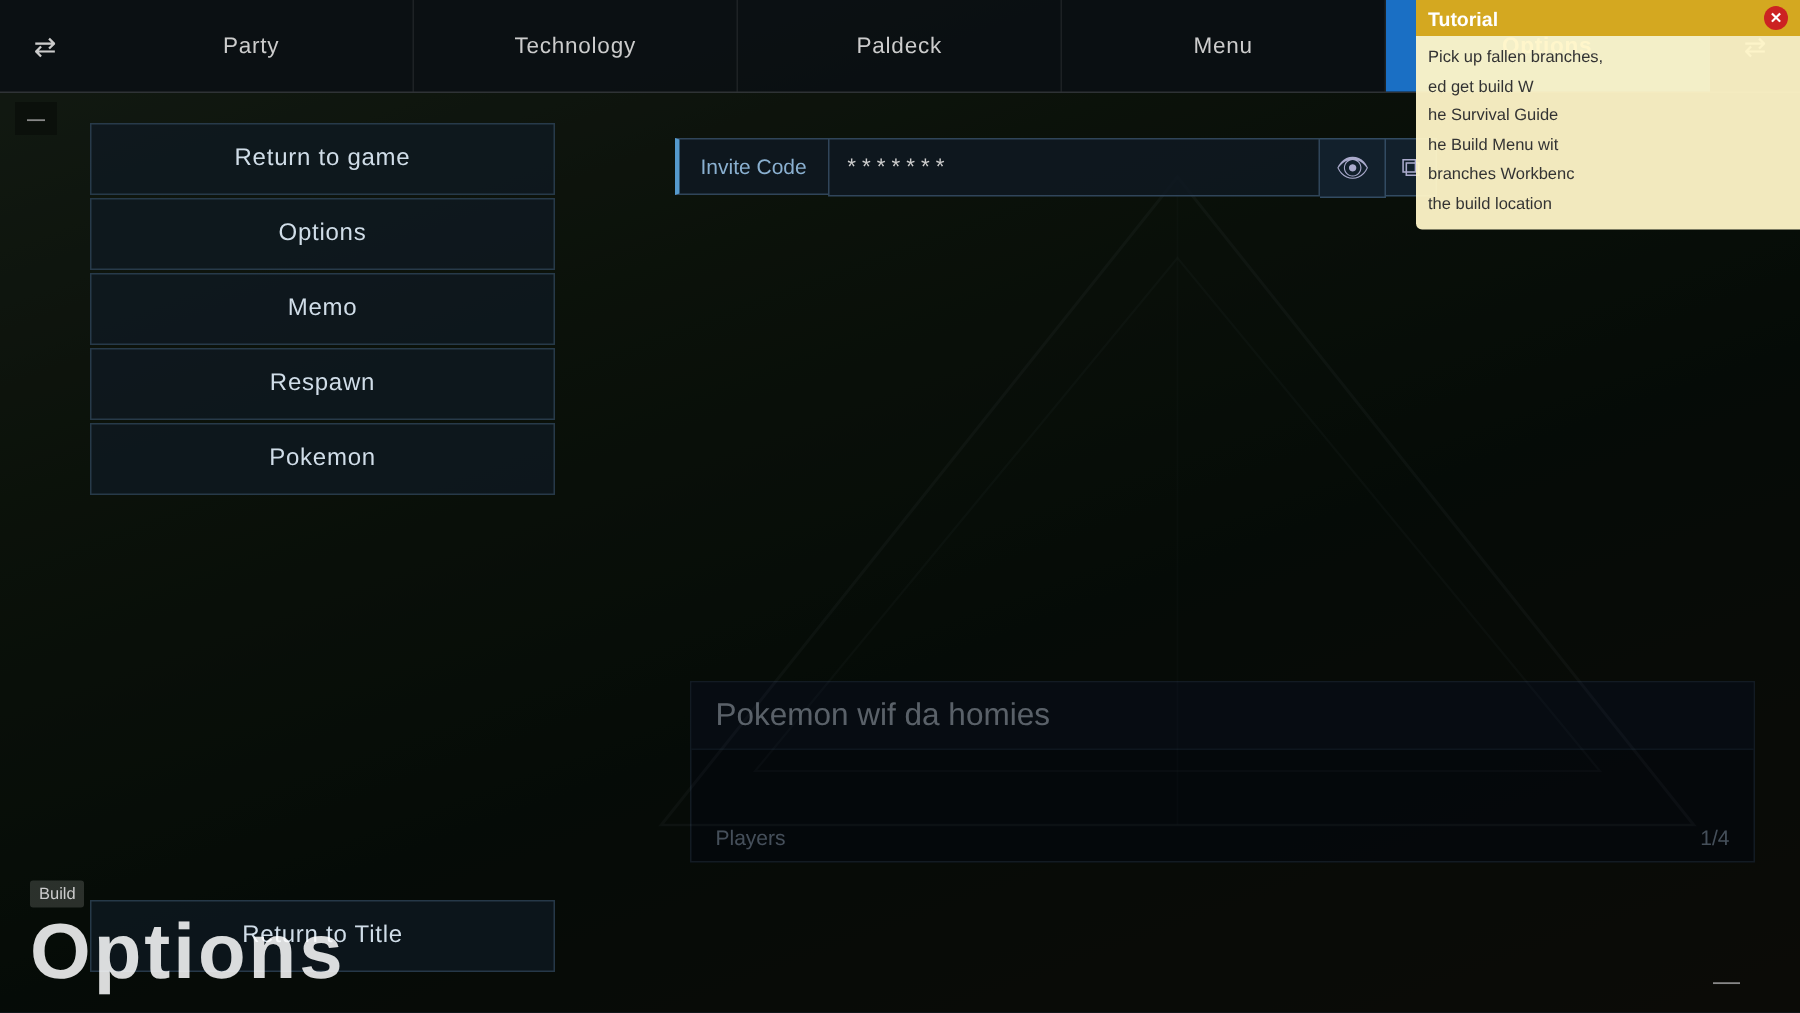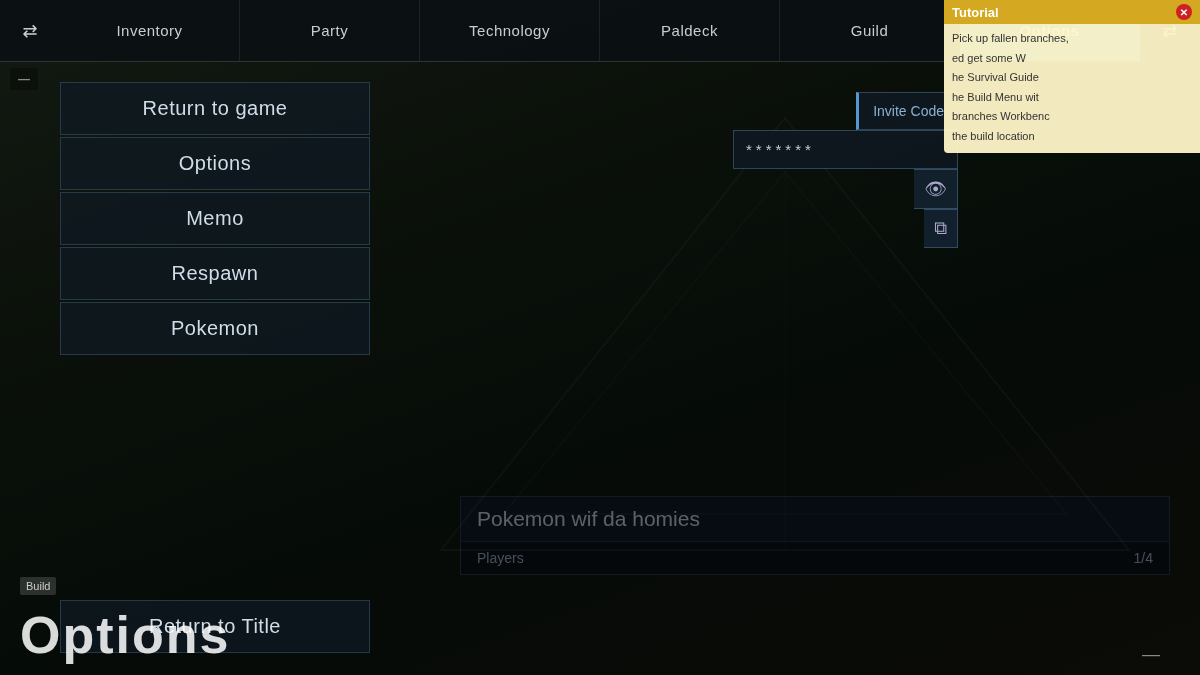--- a/index.html
+++ b/index.html
@@ -101,21 +101,21 @@
     }
 
     .menu-btn {
       display: block;
       width: 100%;
       padding: 14px 20px;
       margin-bottom: 2px;
       background: rgba(15,25,35,0.75);
       border: 1px solid rgba(100,140,180,0.3);
       color: #d0dde8;
-      font-size: 20px;
+      font-size: 16px;
       text-align: center;
       cursor: pointer;
       letter-spacing: 0.5px;
       transition: background 0.15s;
     }
 
     .menu-btn-spacer {
       height: 260px;
     }
 
@@ -127,25 +127,24 @@
     .right-panel {
       flex: 1;
       padding: 20px 30px 20px 20px;
       display: flex;
       flex-direction: column;
       align-items: flex-start;
     }
 
     .invite-code-row {
       display: flex;
-      align-items: flex-end;
+      align-items: flex-start;
       gap: 0;
       margin-top: 10px;
       width: 508px;
-      flex-direction: column;
     }
 
     .invite-label {
       background: rgba(15,25,35,0.8);
       border: 1px solid rgba(100,140,180,0.4);
       border-right: none;
       color: #8ab0d0;
       padding: 10px 14px;
       font-size: 14px;
       white-space: nowrap;
@@ -193,20 +192,21 @@
       background: rgba(20,35,50,0.6);
       border-bottom: 1px solid rgba(100,140,180,0.2);
     }
 
     .server-players {
       display: flex;
       justify-content: space-between;
       padding: 8px 16px;
       color: #9ab0c8;
       font-size: 14px;
+      margin-top: 42px;
     }
 
     
     .page-title {
       position: absolute;
       bottom: 0;
       left: 0;
       z-index: 6;
       padding: 10px 20px;
       display: flex;
@@ -330,47 +330,44 @@
 
 <div class="tutorial-panel">
   <div class="tutorial-header">
     <span>Tutorial</span>
     <div class="tutorial-close">
       <span>✕</span>
     </div>
   </div>
   <div class="tutorial-body">
     <span>Pick up fallen branches,</span>
-    <span>ed get some W</span>
+    <span>ed get build W</span>
     <span>he Survival Guide</span>
     <span>he Build Menu wit</span>
     <span>branches Workbenc</span>
     <span>the build location</span>
   </div>
 </div>
 
 <nav class="nav-bar">
   <div class="nav-arrows">
     <span>⇄</span>
   </div>
   <div class="nav-tabs">
     <div class="nav-tab">
-      <span>Inventory</span>
-    </div>
-    <div class="nav-tab">
       <span>Party</span>
     </div>
     <div class="nav-tab">
       <span>Technology</span>
     </div>
     <div class="nav-tab">
       <span>Paldeck</span>
     </div>
     <div class="nav-tab">
-      <span>Guild</span>
+      <span>Menu</span>
     </div>
     <div class="nav-tab active">
       <span>Options</span>
     </div>
   </div>
   <div class="nav-arrows">
     <span>⇄</span>
   </div>
 </nav>
 
@@ -408,21 +405,21 @@
 <div class="server-info">
   <div class="server-name">Pokemon wif da homies</div>
   <div class="server-players">
     <span>Players</span>
     <span>1/4</span>
   </div>
 </div>
 
 <div class="page-title">
   <div style="display:flex; flex-direction:column; align-items:flex-start;">
-    <div style="display:flex; align-items:center; gap:8px; margin-bottom:10px;">
+    <div style="display:flex; align-items:center; gap:8px; margin-bottom:0;">
       <span class="page-title-icon">Build</span>
     </div>
     <span class="page-title-text">Options</span>
   </div>
 </div>
 
 <div class="bottom-bar">
   <span>—</span>
 </div>
 

